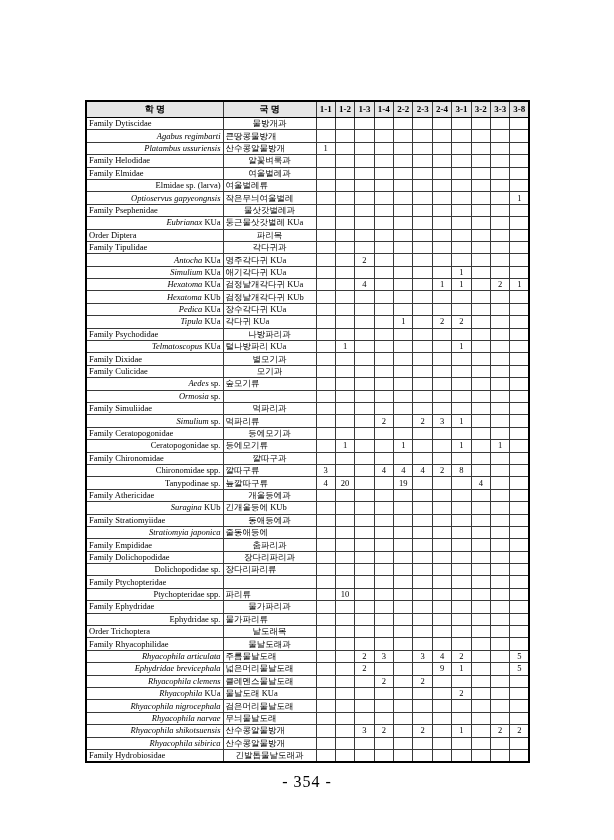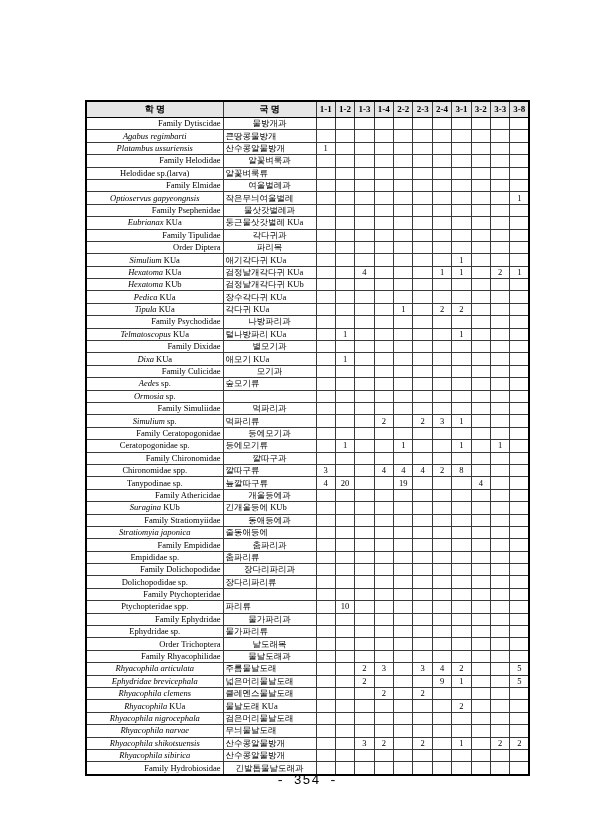--- a/index.html
+++ b/index.html
@@ -36,34 +36,34 @@
     font-weight: bold;
     font-size: 9px;
     text-align: center;
     height: 15px;
     border-bottom: 1.5px solid #000;
   }
   col.c-sci { width: 137px; }
   col.c-kor { width: 93px; }
   col.c-site { width: 19.4px; }
 
-  td.sci { text-align: center; }
-  td.sci.rank-family, td.sci.rank-order { text-align: right; }
+  td.sci { text-align: right; }
+  td.sci.rank-family, td.sci.rank-order { text-align: left; }
   td.sci .genus { font-style: italic; }
   td.kor { text-align: left; margin-left: 18px; }
   td.kor.rank-family, td.kor.rank-order { text-align: center; }
   td.val { text-align: center; }
   .grp { border-left: 1.5px solid #000; }
 
   .page-number {
     position: absolute;
     top: 773px; left: 0; right: 0;
     text-align: center;
-    font-size: 13px;
-    font-family: Liberation Mono, monospace;
+    font-size: 16px;
+    font-family: Liberation Serif, serif;
     letter-spacing: 1px;
   }
 </style>
 </head>
 <body>
 
 <div class="page">
 
   <table class="taxa">
     <colgroup id="taxa-colgroup">
@@ -153,50 +153,50 @@
           <td class="val"></td>
           <td class="val grp"></td>
           <td class="val"></td>
           <td class="val"></td>
           <td class="val grp"></td>
           <td class="val"></td>
           <td class="val"></td>
           <td class="val"></td>
         </tr>
         <tr>
-          <td class="sci rank-species">Helodidae sp.(larva)</td>
-          <td class="kor rank-species">알꽃벼룩류</td>
-          <td class="val grp"></td>
-          <td class="val"></td>
-          <td class="val"></td>
-          <td class="val"></td>
-          <td class="val grp"></td>
-          <td class="val"></td>
-          <td class="val"></td>
-          <td class="val grp"></td>
-          <td class="val"></td>
-          <td class="val"></td>
-          <td class="val"></td>
-        </tr>
-        <tr>
           <td class="sci rank-family">Family Elmidae</td>
           <td class="kor rank-family">여울벌레과</td>
           <td class="val grp"></td>
           <td class="val"></td>
           <td class="val"></td>
           <td class="val"></td>
           <td class="val grp"></td>
           <td class="val"></td>
           <td class="val"></td>
           <td class="val grp"></td>
           <td class="val"></td>
           <td class="val"></td>
           <td class="val"></td>
         </tr>
         <tr>
+          <td class="sci rank-species">Elmidae sp. (larva)</td>
+          <td class="kor rank-species">여울벌레류</td>
+          <td class="val grp"></td>
+          <td class="val"></td>
+          <td class="val"></td>
+          <td class="val"></td>
+          <td class="val grp"></td>
+          <td class="val"></td>
+          <td class="val"></td>
+          <td class="val grp"></td>
+          <td class="val"></td>
+          <td class="val"></td>
+          <td class="val"></td>
+        </tr>
+        <tr>
           <td class="sci rank-species"><span class="genus">Optioservus gapyeongnsis</span></td>
           <td class="kor rank-species">작은무늬여울벌레</td>
           <td class="val grp"></td>
           <td class="val"></td>
           <td class="val"></td>
           <td class="val"></td>
           <td class="val grp"></td>
           <td class="val"></td>
           <td class="val"></td>
           <td class="val grp"></td>
@@ -228,40 +228,55 @@
           <td class="val"></td>
           <td class="val grp"></td>
           <td class="val"></td>
           <td class="val"></td>
           <td class="val grp"></td>
           <td class="val"></td>
           <td class="val"></td>
           <td class="val"></td>
         </tr>
         <tr>
+          <td class="sci rank-order">Order Diptera</td>
+          <td class="kor rank-order">파리목</td>
+          <td class="val grp"></td>
+          <td class="val"></td>
+          <td class="val"></td>
+          <td class="val"></td>
+          <td class="val grp"></td>
+          <td class="val"></td>
+          <td class="val"></td>
+          <td class="val grp"></td>
+          <td class="val"></td>
+          <td class="val"></td>
+          <td class="val"></td>
+        </tr>
+        <tr>
           <td class="sci rank-family">Family Tipulidae</td>
           <td class="kor rank-family">각다귀과</td>
           <td class="val grp"></td>
           <td class="val"></td>
           <td class="val"></td>
           <td class="val"></td>
           <td class="val grp"></td>
           <td class="val"></td>
           <td class="val"></td>
           <td class="val grp"></td>
           <td class="val"></td>
           <td class="val"></td>
           <td class="val"></td>
         </tr>
         <tr>
-          <td class="sci rank-order">Order Diptera</td>
-          <td class="kor rank-order">파리목</td>
-          <td class="val grp"></td>
-          <td class="val"></td>
-          <td class="val"></td>
+          <td class="sci rank-species"><span class="genus">Antocha</span> KUa</td>
+          <td class="kor rank-species">명주각다귀 KUa</td>
+          <td class="val grp"></td>
+          <td class="val"></td>
+          <td class="val">2</td>
           <td class="val"></td>
           <td class="val grp"></td>
           <td class="val"></td>
           <td class="val"></td>
           <td class="val grp"></td>
           <td class="val"></td>
           <td class="val"></td>
           <td class="val"></td>
         </tr>
         <tr>
@@ -367,35 +382,20 @@
           <td class="val grp">1</td>
           <td class="val"></td>
           <td class="val"></td>
           <td class="val"></td>
         </tr>
         <tr>
           <td class="sci rank-family">Family Dixidae</td>
           <td class="kor rank-family">별모기과</td>
           <td class="val grp"></td>
           <td class="val"></td>
-          <td class="val"></td>
-          <td class="val"></td>
-          <td class="val grp"></td>
-          <td class="val"></td>
-          <td class="val"></td>
-          <td class="val grp"></td>
-          <td class="val"></td>
-          <td class="val"></td>
-          <td class="val"></td>
-        </tr>
-        <tr>
-          <td class="sci rank-species"><span class="genus">Dixa</span> KUa</td>
-          <td class="kor rank-species">애모기 KUa</td>
-          <td class="val grp"></td>
-          <td class="val">1</td>
           <td class="val"></td>
           <td class="val"></td>
           <td class="val grp"></td>
           <td class="val"></td>
           <td class="val"></td>
           <td class="val grp"></td>
           <td class="val"></td>
           <td class="val"></td>
           <td class="val"></td>
         </tr>
@@ -605,35 +605,20 @@
           <td class="val"></td>
           <td class="val"></td>
           <td class="val grp"></td>
           <td class="val"></td>
           <td class="val"></td>
           <td class="val"></td>
         </tr>
         <tr>
           <td class="sci rank-family">Family Empididae</td>
           <td class="kor rank-family">춤파리과</td>
-          <td class="val grp"></td>
-          <td class="val"></td>
-          <td class="val"></td>
-          <td class="val"></td>
-          <td class="val grp"></td>
-          <td class="val"></td>
-          <td class="val"></td>
-          <td class="val grp"></td>
-          <td class="val"></td>
-          <td class="val"></td>
-          <td class="val"></td>
-        </tr>
-        <tr>
-          <td class="sci rank-species">Empididae sp.</td>
-          <td class="kor rank-species">춤파리류</td>
           <td class="val grp"></td>
           <td class="val"></td>
           <td class="val"></td>
           <td class="val"></td>
           <td class="val grp"></td>
           <td class="val"></td>
           <td class="val"></td>
           <td class="val grp"></td>
           <td class="val"></td>
           <td class="val"></td>

